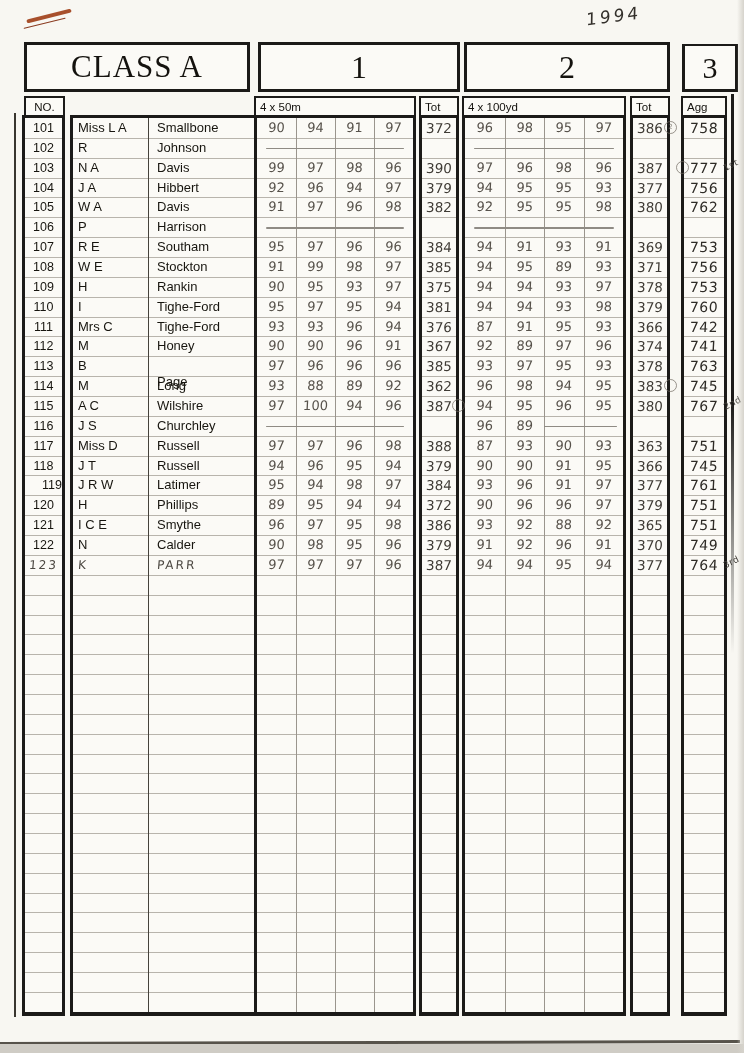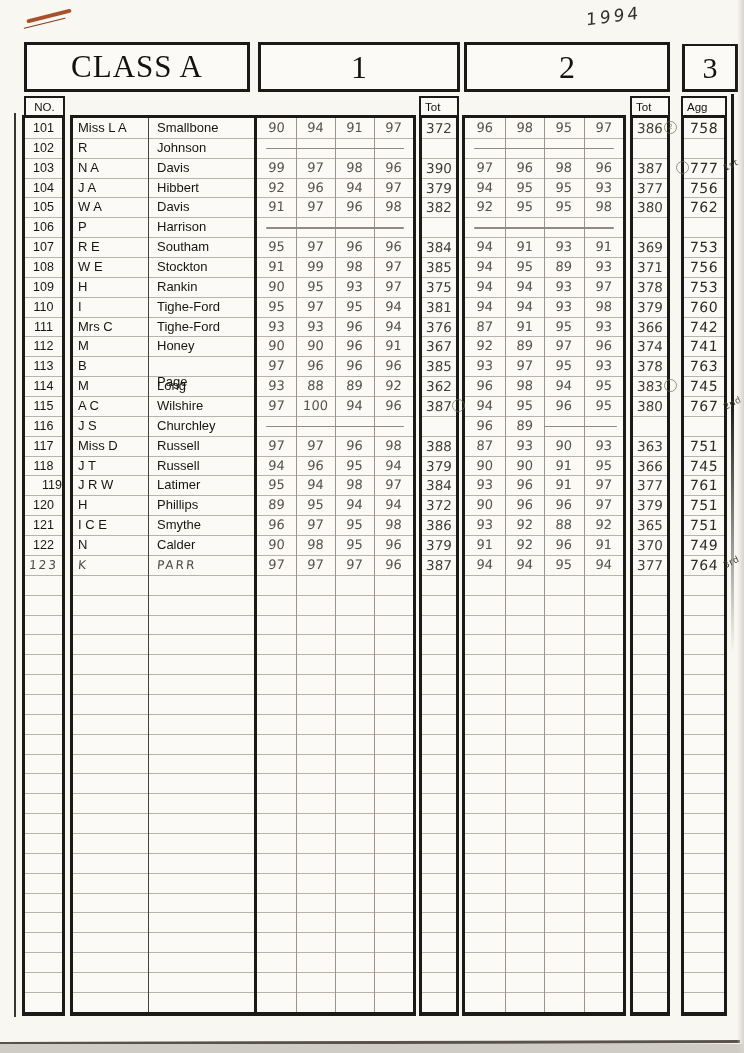--- a/index.html
+++ b/index.html
@@ -88,21 +88,23 @@
     <span>1</span>
   </div>
   <div id="sec2-box" class="box hdr-big">
     <span>2</span>
   </div>
   <div id="sec3-box" class="box hdr-big">
     <span>3</span>
   </div>
 
   <div id="h-no" class="colhdr ctr">NO.</div>
+  <div id="h-s1" class="colhdr pad">4 x 50m</div>
   <div id="h-tot1" class="colhdr pad">Tot</div>
+  <div id="h-s2" class="colhdr pad">4 x 100yd</div>
   <div id="h-tot2" class="colhdr pad">Tot</div>
   <div id="h-agg" class="colhdr pad">Agg</div>
 
   <div id="left-line"></div>
   <div id="col-no" class="colbody">
       <div class="rl" style="top: 19.86px;"></div>
       <div class="rl" style="top: 39.72px;"></div>
       <div class="rl" style="top: 59.58px;"></div>
       <div class="rl" style="top: 79.44px;"></div>
       <div class="rl" style="top: 99.3px;"></div>

